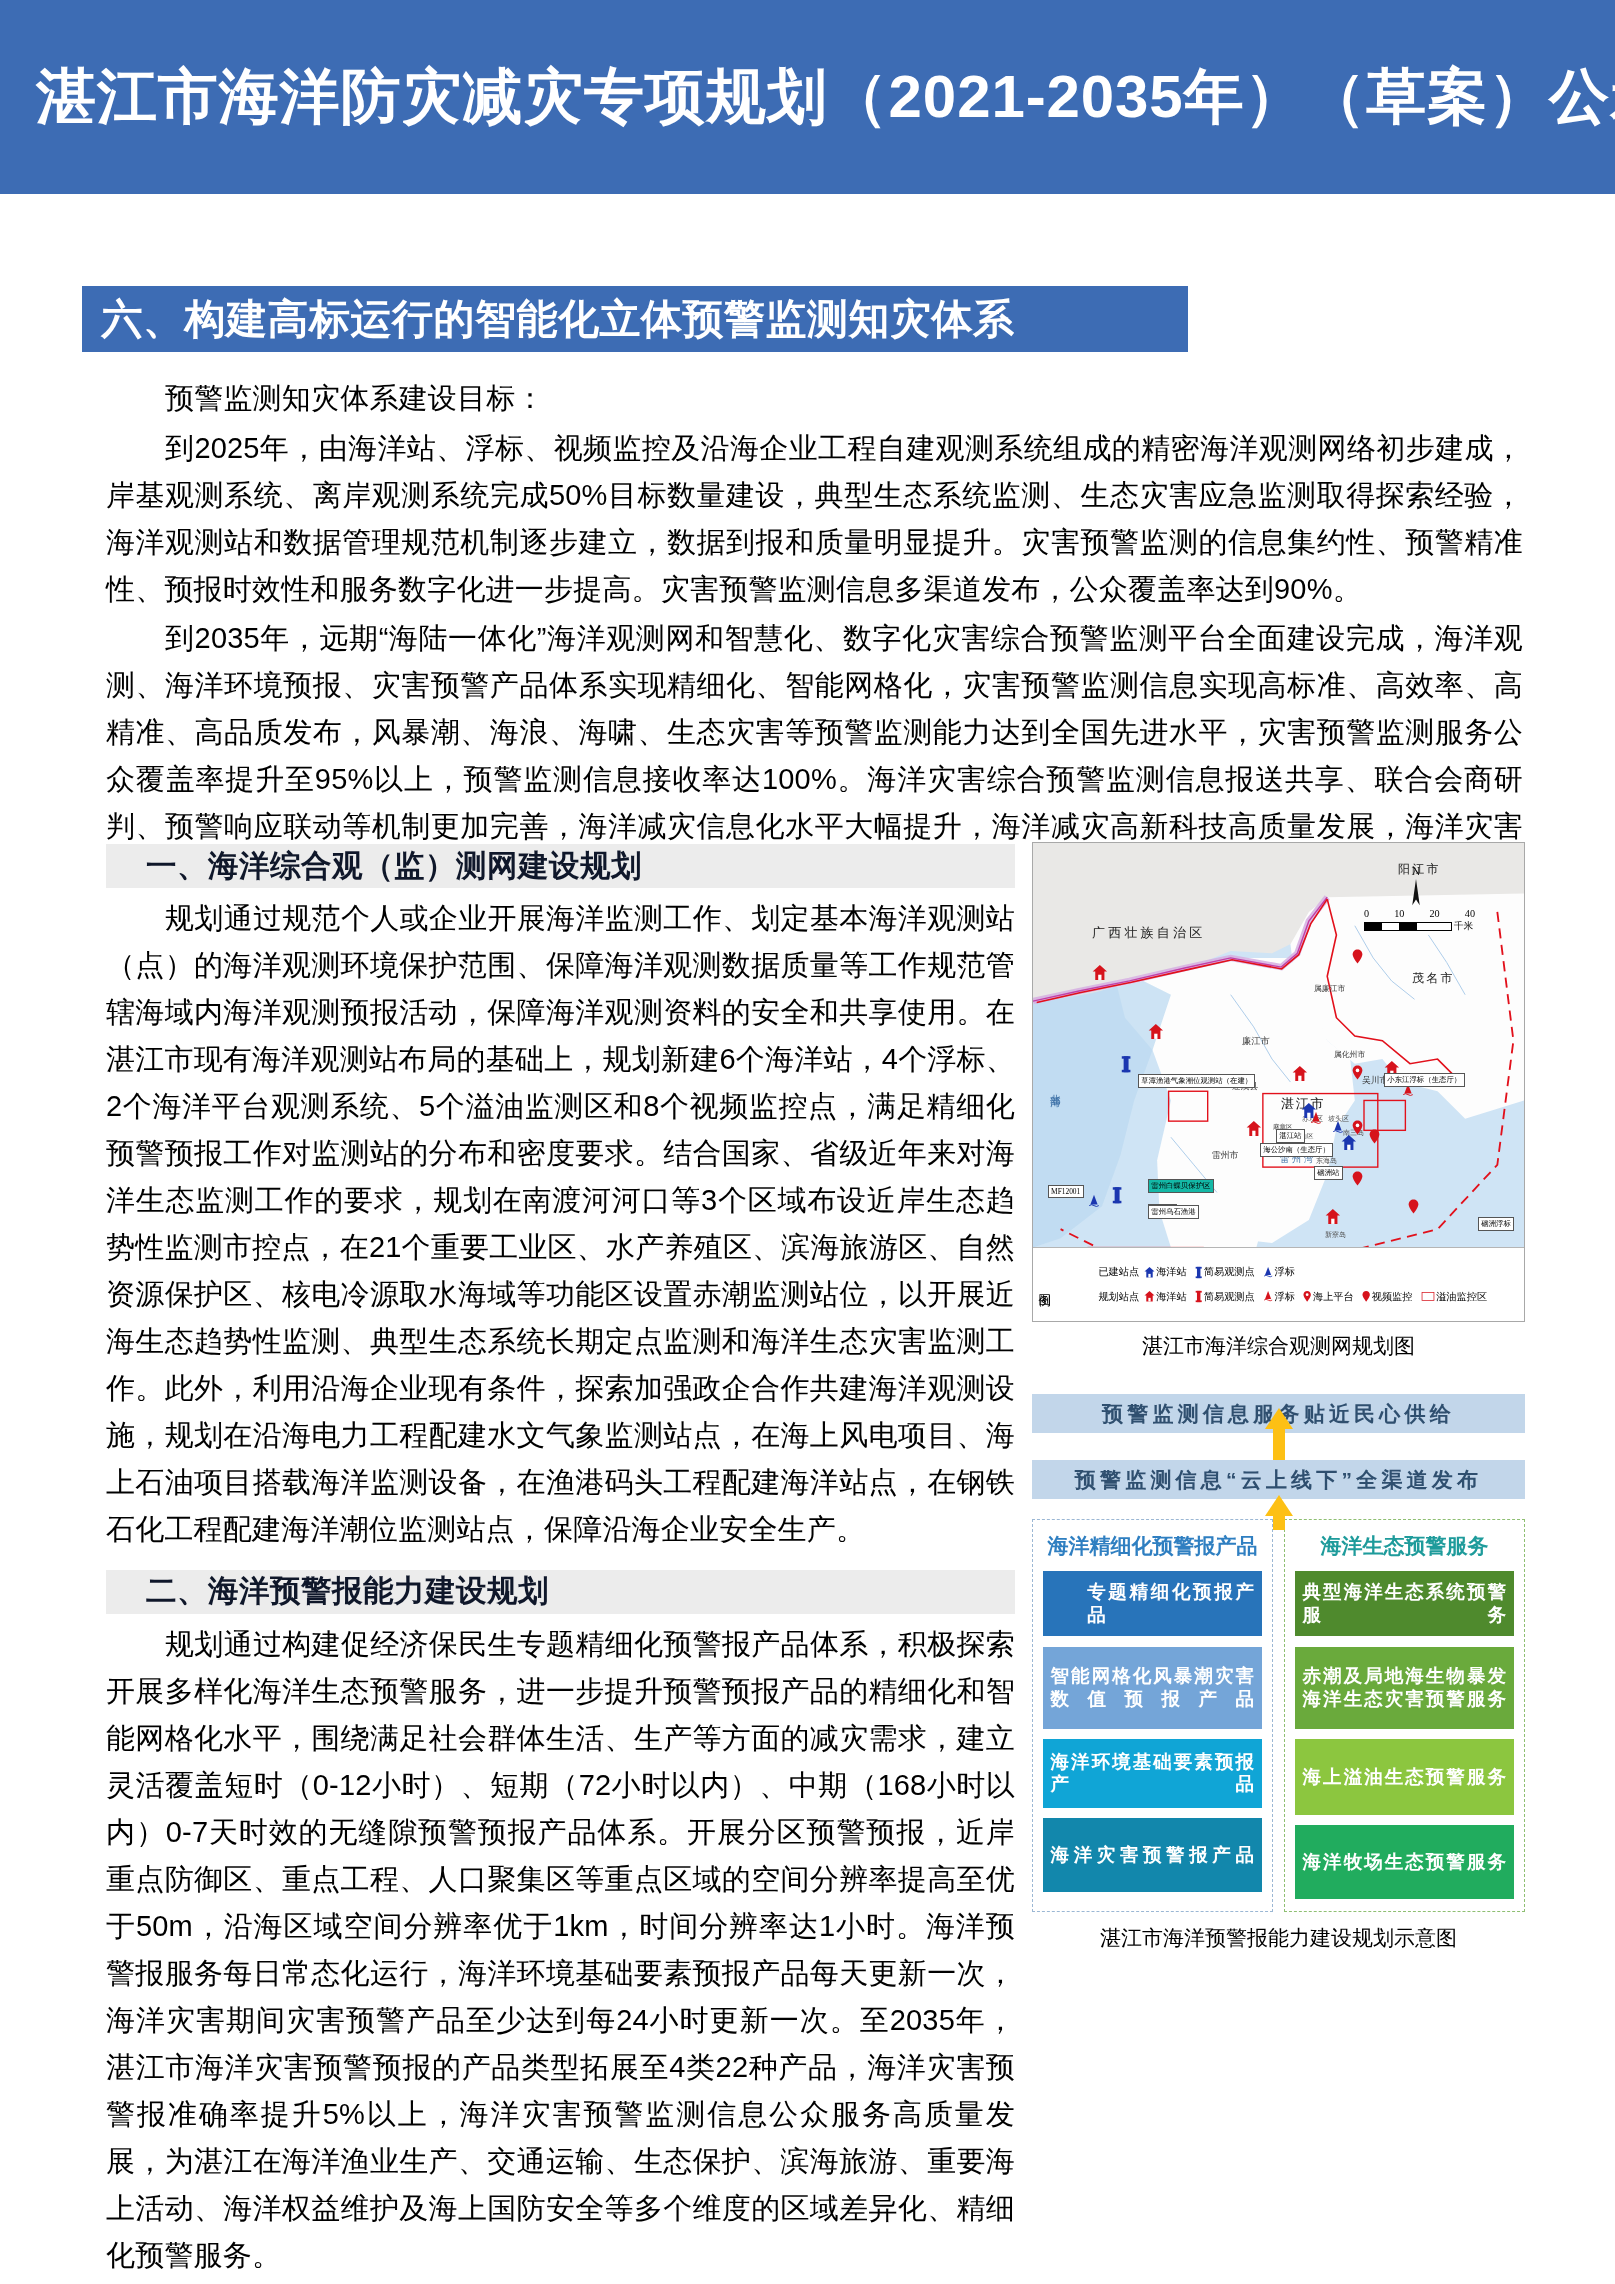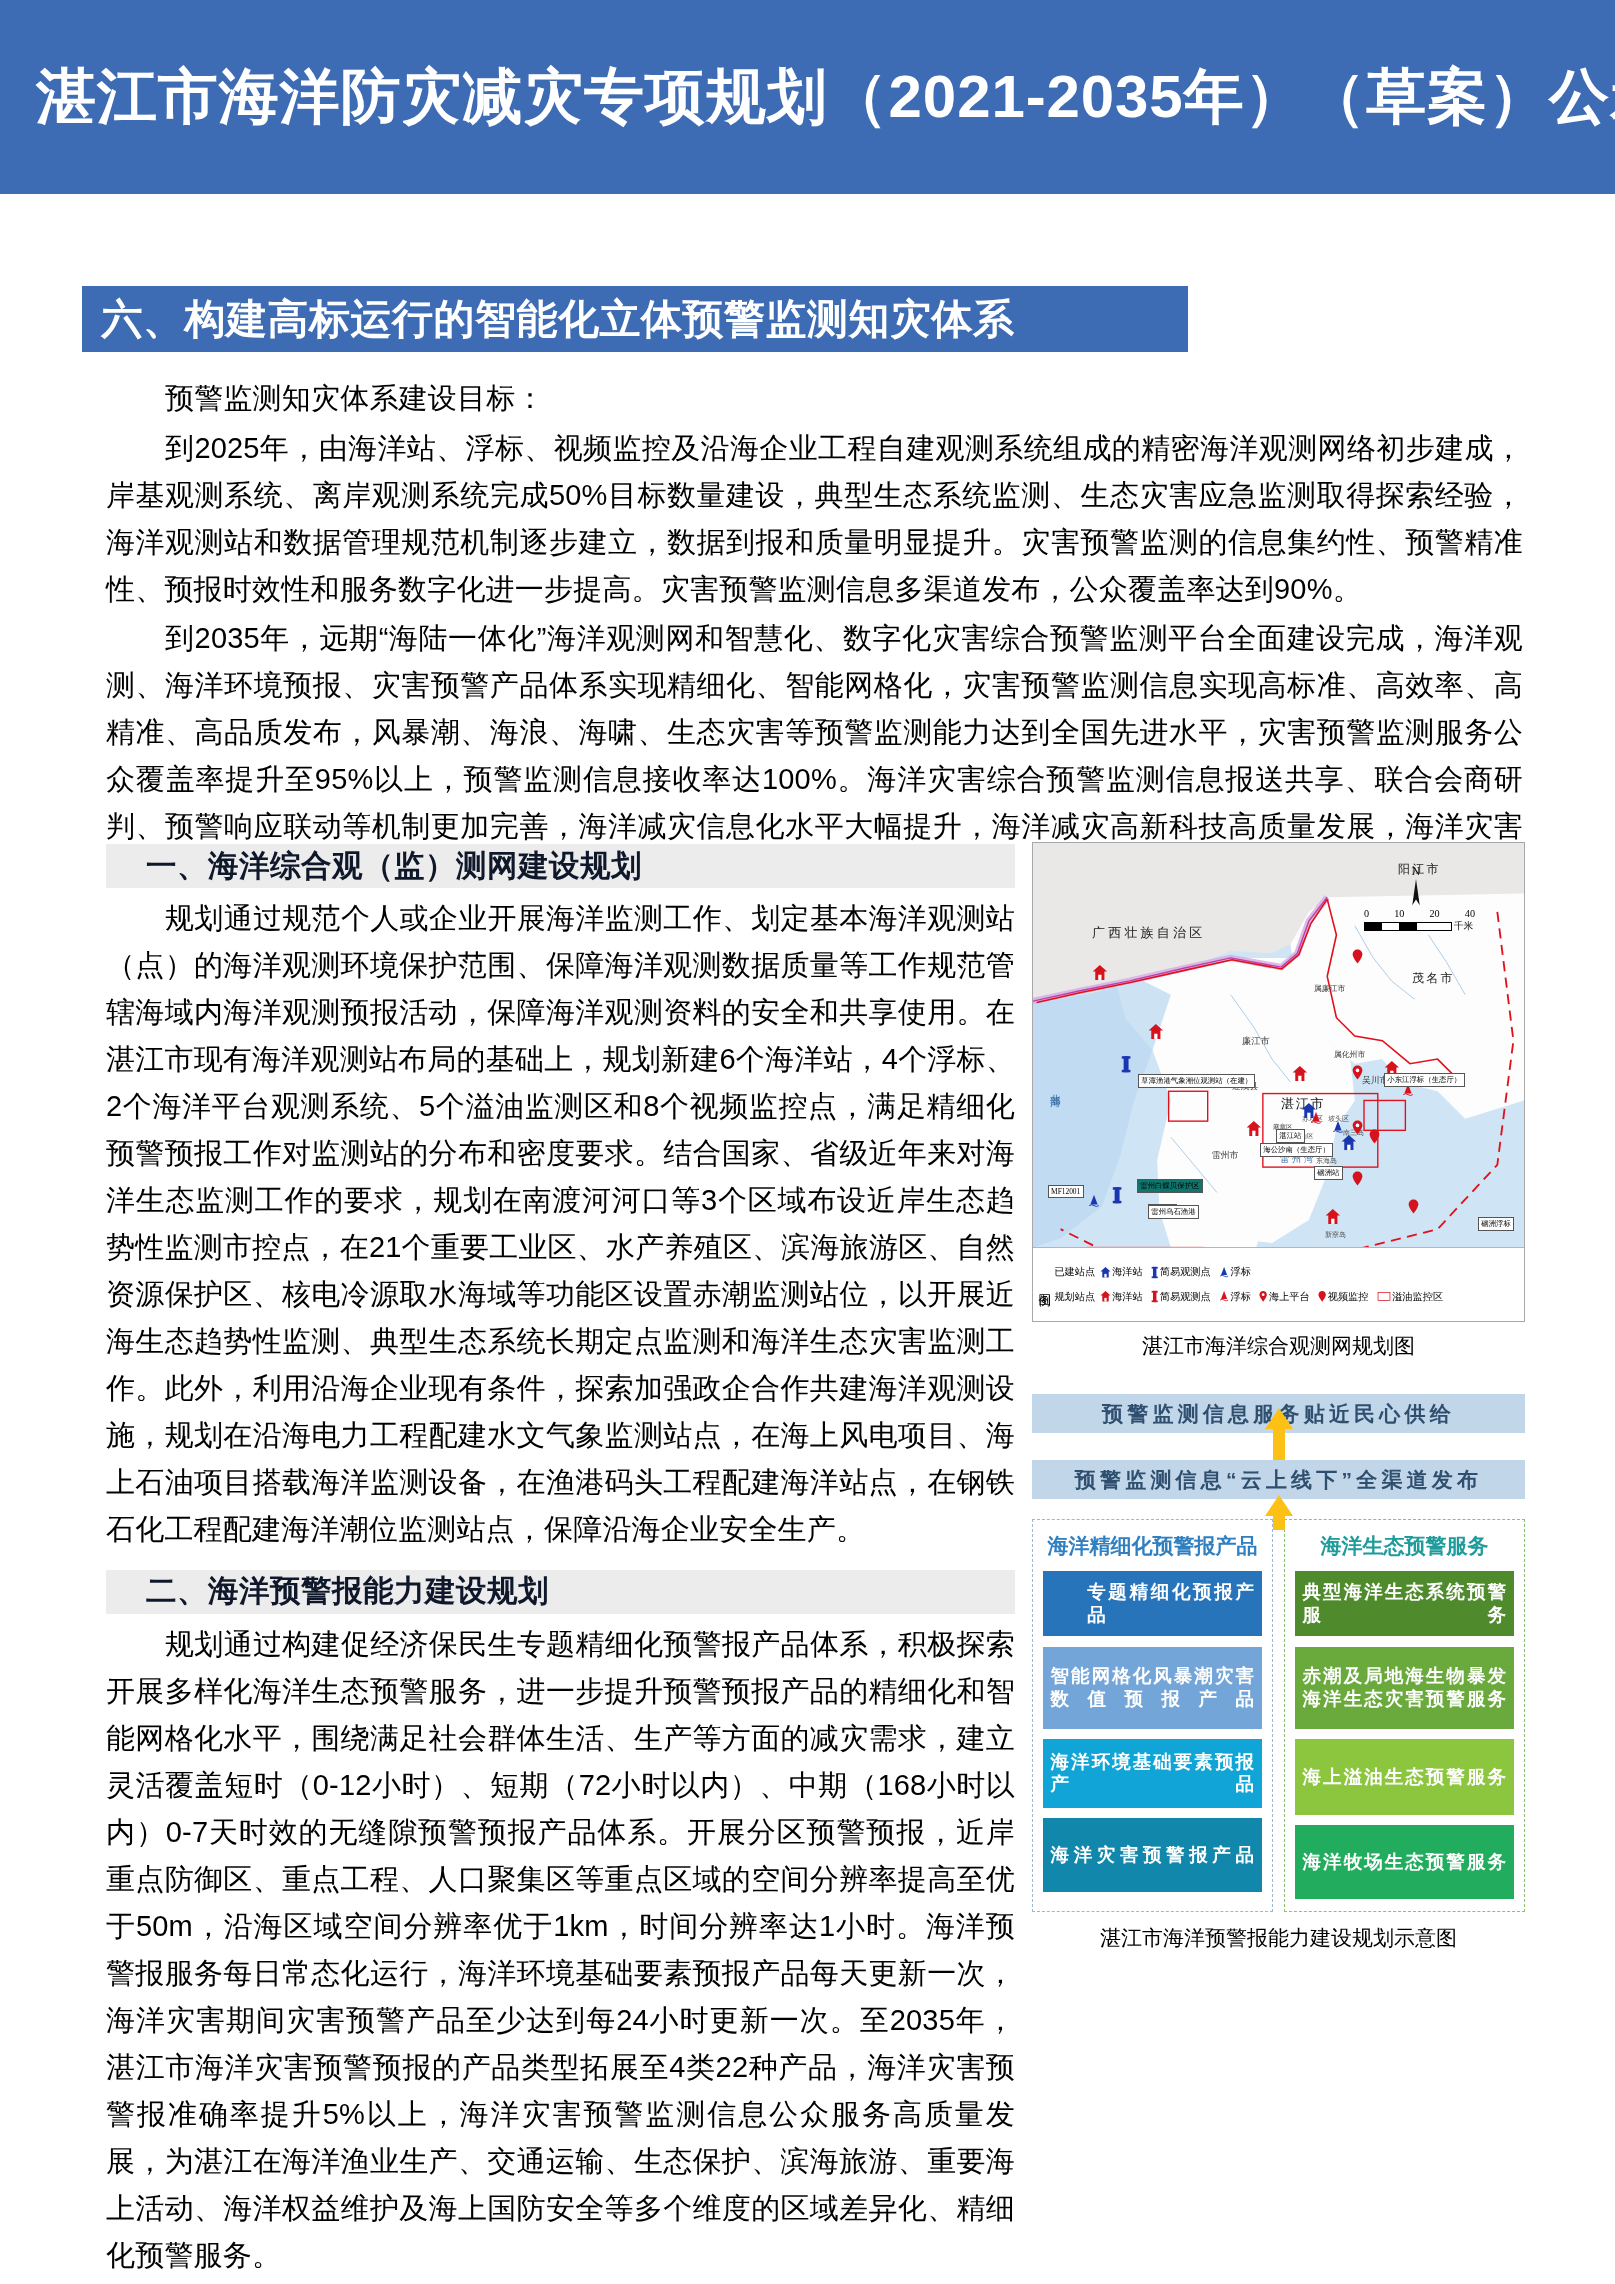--- a/index.html
+++ b/index.html
@@ -153,21 +153,21 @@
   }
   .legend-label {
     font-size: 12.5px;
     writing-mode: vertical-rl;
     line-height: 1.05;
     color: #000;
     margin-right: 3.7px;
     letter-spacing: 0.9px;
     font-family: "Liberation Serif", "DejaVu Serif", serif;
   }
-  .legend-rows { display: flex; flex-direction: column; gap: 10.2px; flex: 1; }
+  .legend-rows { display: flex; flex-direction: column; gap: 10.2px; flex: 1; margin-left: 44px; }
   .legend-row { display: flex; align-items: center; gap: 2.8px; }
   .legend-row-title { font-size: 10.2px; color: #000; margin-right: 1.8px; white-space: nowrap;
     font-family: "Liberation Serif","DejaVu Serif",serif;}
   .legend-item { display: flex; align-items: center; gap: 1.4px; margin-right: 5.5px; }
   .legend-item span.t { font-size: 10.2px; color: #000; white-space: nowrap;
     font-family: "Liberation Serif","DejaVu Serif",serif; }
 
   
   .diagram {
     position: relative;
@@ -490,21 +490,21 @@
         <svg style="position:absolute;left:133px;top:429px;width:11px;height:15.7px" viewBox="0 0 18 26">
           <path d="M9,1 C13.5,1 17,4.5 17,9 C17,14 9,24 9,24 C9,24 1,14 1,9 C1,4.5 4.5,1 9,1 Z" fill="#d6131c"></path>
         </svg>
 
         <span style="position:absolute;left:105px;top:231px;font-size:7.4px;background:#fff;border:0.5px solid #555;padding:0.9px 2.3px;white-space:nowrap;font-family:'Liberation Serif',serif">草潭渔港气象潮位观测站（在建）</span>
         <span style="position:absolute;left:351px;top:230px;font-size:7.4px;background:#fff;border:0.5px solid #555;padding:0.9px 2.3px;white-space:nowrap;font-family:'Liberation Serif',serif">小东江浮标（生态厅）</span>
         <span style="position:absolute;left:243px;top:286px;font-size:7.4px;background:#fff;border:0.5px solid #555;padding:0.9px 2.3px;white-space:nowrap;font-family:'Liberation Serif',serif">湛江站</span>
         <span style="position:absolute;left:227px;top:300px;font-size:7.4px;background:#fff;border:0.5px solid #555;padding:0.9px 2.3px;white-space:nowrap;font-family:'Liberation Serif',serif">海公沙南（生态厅）</span>
         <span style="position:absolute;left:281px;top:323px;font-size:7.4px;background:#fff;border:0.5px solid #555;padding:0.9px 2.3px;white-space:nowrap;font-family:'Liberation Serif',serif">硇洲站</span>
         <span style="position:absolute;left:445px;top:374px;font-size:7.4px;background:#fff;border:0.5px solid #555;padding:0.9px 2.3px;white-space:nowrap;font-family:'Liberation Serif',serif">硇洲浮标</span>
-        <span style="position:absolute;left:104px;top:336px;font-size:7.4px;background:#0f766e;border:0.5px solid #555;padding:0.9px 2.3px;white-space:nowrap;font-family:Liberation Mono, monospace">雷州白蝶贝保护区</span>
+        <span style="position:absolute;left:115px;top:336px;font-size:7.4px;background:#14b8a6;border:0.5px solid #555;padding:0.9px 2.3px;white-space:nowrap;font-family:Liberation Mono, monospace">雷州白蝶贝保护区</span>
         <span style="position:absolute;left:14.8px;top:342px;font-size:7.4px;background:#fff;border:0.5px solid #555;padding:0.9px 2.3px;white-space:nowrap;font-family:'Liberation Serif',serif">MF12001</span>
         <span style="position:absolute;left:115px;top:361px;font-size:7.4px;background:#fff;border:0.5px solid #555;padding:0.9px 2.3px;white-space:nowrap;font-family:'Liberation Serif',serif">雷州站</span>
         <span style="position:absolute;left:115px;top:362px;font-size:7.4px;background:#fff;border:0.5px solid #555;padding:0.9px 2.3px;white-space:nowrap;font-family:Liberation Sans, sans-serif">雷州乌石渔港</span>
         <span style="position:absolute;left:11px;top:428px;font-size:7.4px;background:#fff;border:0.5px solid #555;padding:0.9px 2.3px;white-space:nowrap;font-family:'Liberation Serif',serif">雷州西GD3803</span>
         <span style="position:absolute;left:147px;top:462px;font-size:7.4px;background:#fff;border:0.5px solid #555;padding:0.9px 2.3px;white-space:nowrap;font-family:'Liberation Serif',serif">海安站</span>
         <span style="position:absolute;left:230px;top:467px;font-size:7.4px;background:#fff;border:0.5px solid #555;padding:0.9px 2.3px;white-space:nowrap;font-family:'Liberation Serif',serif">浮标气象站G7425（市气象局）</span>
       </div>
 
       <div class="map-legend">
         <div class="legend-label">图例</div>

